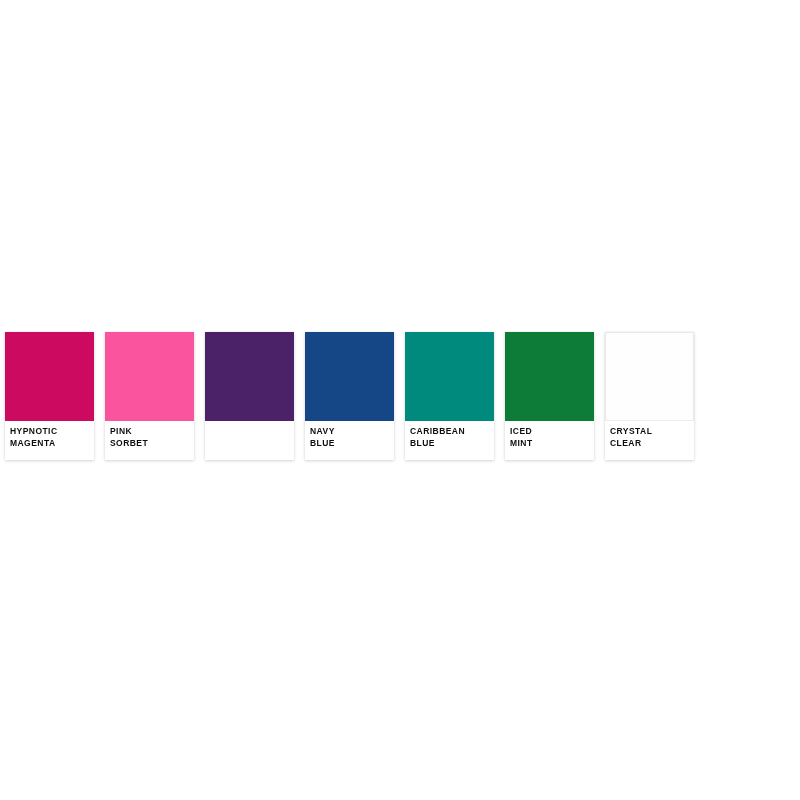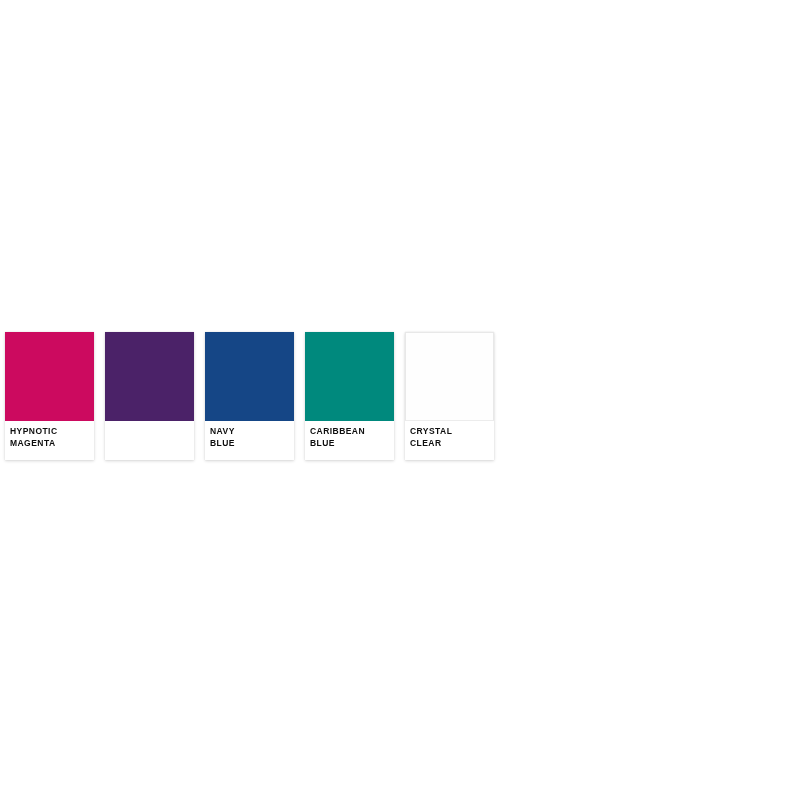--- a/index.html
+++ b/index.html
@@ -92,20 +92,27 @@
   <div class="swatch-row">
 
     <div class="swatch-card">
       <div class="swatch-color" style="background-color: rgb(204, 10, 95);"></div>
       <div class="swatch-label">
         <div class="swatch-label-line">HYPNOTIC</div>
         <div class="swatch-label-line">MAGENTA</div>
       </div>
     </div>
 
+    <div class="swatch-card">
+      <div class="swatch-color" style="background-color: rgb(251, 84, 159);"></div>
+      <div class="swatch-label">
+        <div class="swatch-label-line">PINK</div>
+        <div class="swatch-label-line">SORBET</div>
+      </div>
+    </div>
 
 
     <div class="swatch-card">
       <div class="swatch-color" style="background-color: rgb(75, 34, 104);"></div>
     </div>
 
     <div class="swatch-card">
       <div class="swatch-color" style="background-color: rgb(21, 70, 134);"></div>
       <div class="swatch-label">
         <div class="swatch-label-line">NAVY</div>
@@ -114,20 +121,27 @@
     </div>
 
     <div class="swatch-card">
       <div class="swatch-color" style="background-color: rgb(0, 137, 125);"></div>
       <div class="swatch-label">
         <div class="swatch-label-line">CARIBBEAN</div>
         <div class="swatch-label-line">BLUE</div>
       </div>
     </div>
 
+    <div class="swatch-card">
+      <div class="swatch-color" style="background-color: rgb(12, 124, 56);"></div>
+      <div class="swatch-label">
+        <div class="swatch-label-line">ICED</div>
+        <div class="swatch-label-line">MINT</div>
+      </div>
+    </div>
 
     <div class="swatch-card is-clear">
       <div class="swatch-color" style="background-color: rgb(254, 254, 254);"></div>
       <div class="swatch-label">
         <div class="swatch-label-line">CRYSTAL</div>
         <div class="swatch-label-line">CLEAR</div>
       </div>
     </div>
 
   </div>

